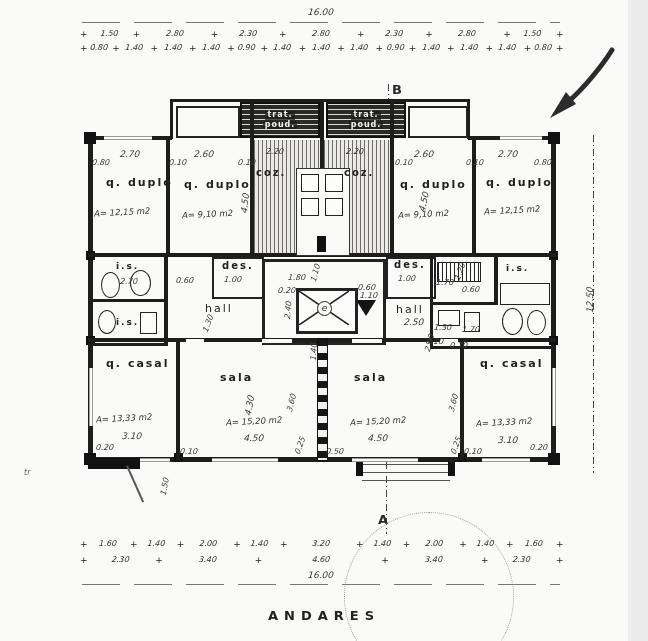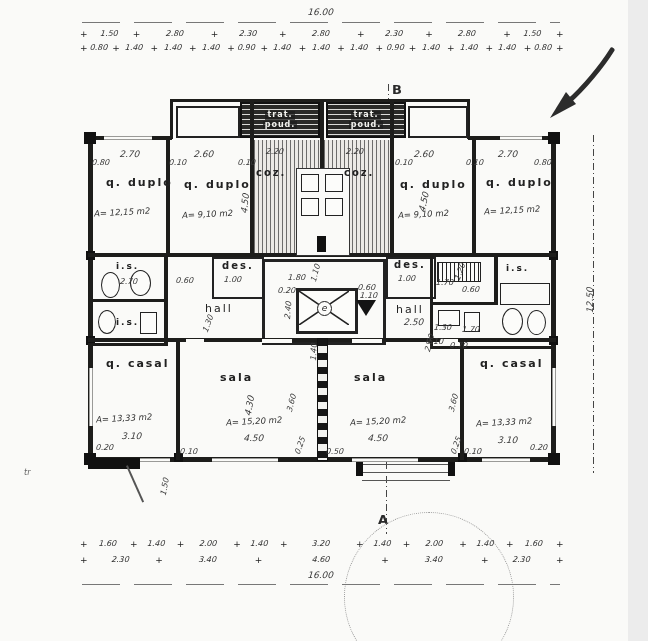--- a/index.html
+++ b/index.html
@@ -327,13 +327,14 @@
       <span class="seg" style="flex-grow: 460;">4.60</span>
       <span class="t">+</span>
       <span class="seg" style="flex-grow: 340;">3.40</span>
       <span class="t">+</span>
       <span class="seg" style="flex-grow: 230;">2.30</span>
       <span class="t">+</span>
     </div>
   <div class="dim" style="left:308px;top:571px;font-size:9px;">16.00</div>
   <div class="broken-line" style="left:82px;top:584px;width:478px;"></div>
 
+  <div class="title" style="left:0;top:608px;">ANDARES</div>
 </div>
 
 </body></html>

